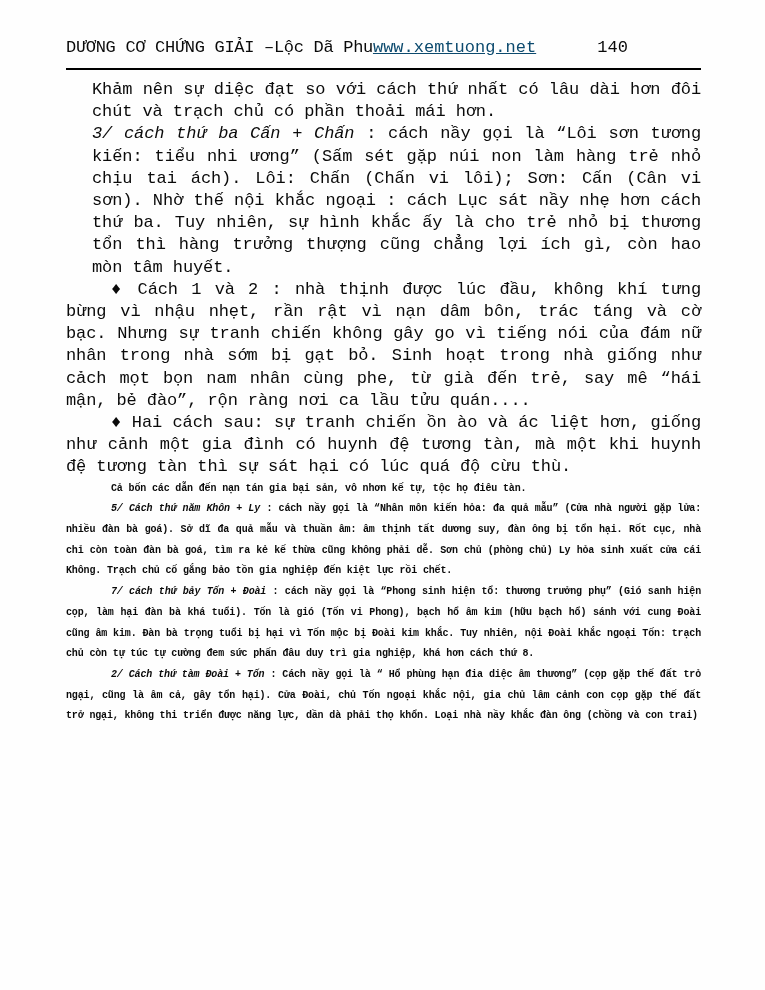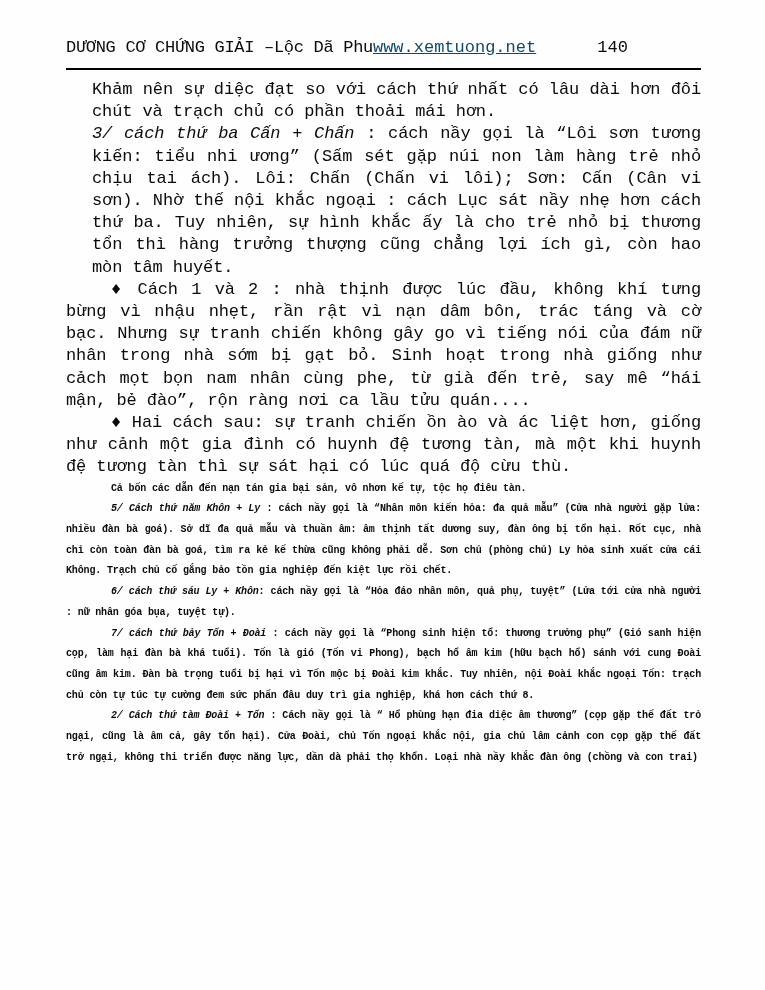--- a/index.html
+++ b/index.html
@@ -67,17 +67,16 @@
     <span class="h-num">140</span>
   </div>
   <div class="rule"></div>
   <div class="content" id="content">
       <p class="para p-block">Khảm nên sự diệc đạt so với cách thứ nhất có lâu dài hơn đôi chút và trạch chủ có phần thoải mái hơn.</p>
       <p class="para p-block"><i>3/ cách thứ ba Cấn + Chấn</i> : cách nầy gọi là “Lôi sơn tương kiến: tiểu nhi ương” (Sấm sét gặp núi non làm hàng trẻ nhỏ chịu tai ách). Lôi: Chấn (Chấn vi lôi); Sơn: Cấn (Cân vi sơn). Nhờ thế nội khắc ngoại : cách Lục sát nầy nhẹ hơn cách thứ ba. Tuy nhiên, sự hình khắc ấy là  cho trẻ nhỏ bị thương tổn thì hàng trưởng thượng cũng chẳng lợi ích gì, còn hao mòn tâm huyết.</p>
       <p class="para p-first">♦ Cách 1 và 2 : nhà thịnh được lúc đầu, không khí tưng bừng vì nhậu nhẹt, rần rật vì nạn dâm bôn, trác táng và cờ bạc. Nhưng sự tranh chiến không gây go vì tiếng nói của đám nữ nhân trong nhà sớm bị gạt bỏ. Sinh hoạt trong nhà giống như cảch mọt bọn nam nhân cùng phe, từ già đến trẻ, say mê “hái mận, bẻ đào”, rộn ràng nơi ca lầu tửu quán....</p>
       <p class="para p-first">♦ Hai cách sau: sự tranh chiến ồn ào và ác liệt hơn, giống như cảnh một gia đình có huynh đệ tương tàn, mà một khi huynh đệ tương tàn thì sự sát hại có lúc quá độ cừu thù.</p>
       <p class="para p-first p-bold">Cả bốn các dẫn đến nạn tán gia bại sản, vô nhơn kế tự, tộc họ điêu tàn.</p>
       <p class="para p-first p-bold"><i>5/ Cách thứ năm Khôn + Ly</i> : cách nầy gọi là “Nhân môn kiến hỏa: đa quả mẫu” (Cửa nhà người gặp lửa: nhiều đàn bà goá). Sở dĩ đa quả mẫu và thuần âm: âm thịnh tất dương suy, đàn ông bị tổn hại. Rốt cục, nhà chỉ còn toàn đàn bà goá, tìm ra kẻ kế thừa cũng không phải dễ. Sơn chủ (phòng chủ) Ly hỏa sinh xuất cửa cái Không. Trạch chủ cố gắng bảo tồn gia nghiệp đến kiệt lực rồi chết.</p>
-      <p class="para p-first p-bold"><i>6/ cách thứ sáu Ly + Khôn</i>: cách nầy gọi là “Hỏa đáo nhân môn, quả phụ, tuyệt” (Lửa tới cửa nhà người : nữ nhân góa bụa, tuyệt tự).</p>
       <p class="para p-first p-bold"><i>7/ cách thứ bảy Tốn + Đoài</i> : cách nầy gọi là “Phong sinh hiện tổ: thương trưởng phụ” (Gió sanh hiện cọp, làm hại đàn bà khá tuổi). Tốn là gió (Tốn vi Phong), bạch hổ âm kim (hữu bạch hổ) sánh với cung Đoài cũng âm kim. Đàn bà trọng tuổi bị hại vì Tốn mộc bị Đoài kim khắc. Tuy nhiên, nội Đoài khắc ngoại Tốn: trạch chủ còn tự túc tự cường đem sức phấn đâu duy trì gia nghiệp, khá hơn cách thứ 8.</p>
       <p class="para p-first p-bold"><i>2/ Cách thứ tàm Đoài + Tốn</i> : Cách nầy gọi là “ Hổ phùng hạn đia diệc âm thương” (cọp gặp thế đất trỏ ngại, cũng là âm cả, gây tổn hại). Cửa Đoài, chủ Tốn ngoại khắc nội, gia chủ lâm cảnh con cọp gặp thế đất trở ngại, không thi triển được năng lực, dần dà phải thọ khổn. Loại nhà nầy khắc đàn ông (chồng và con trai)</p>
     </div>
 </div>
 
 </body></html>

